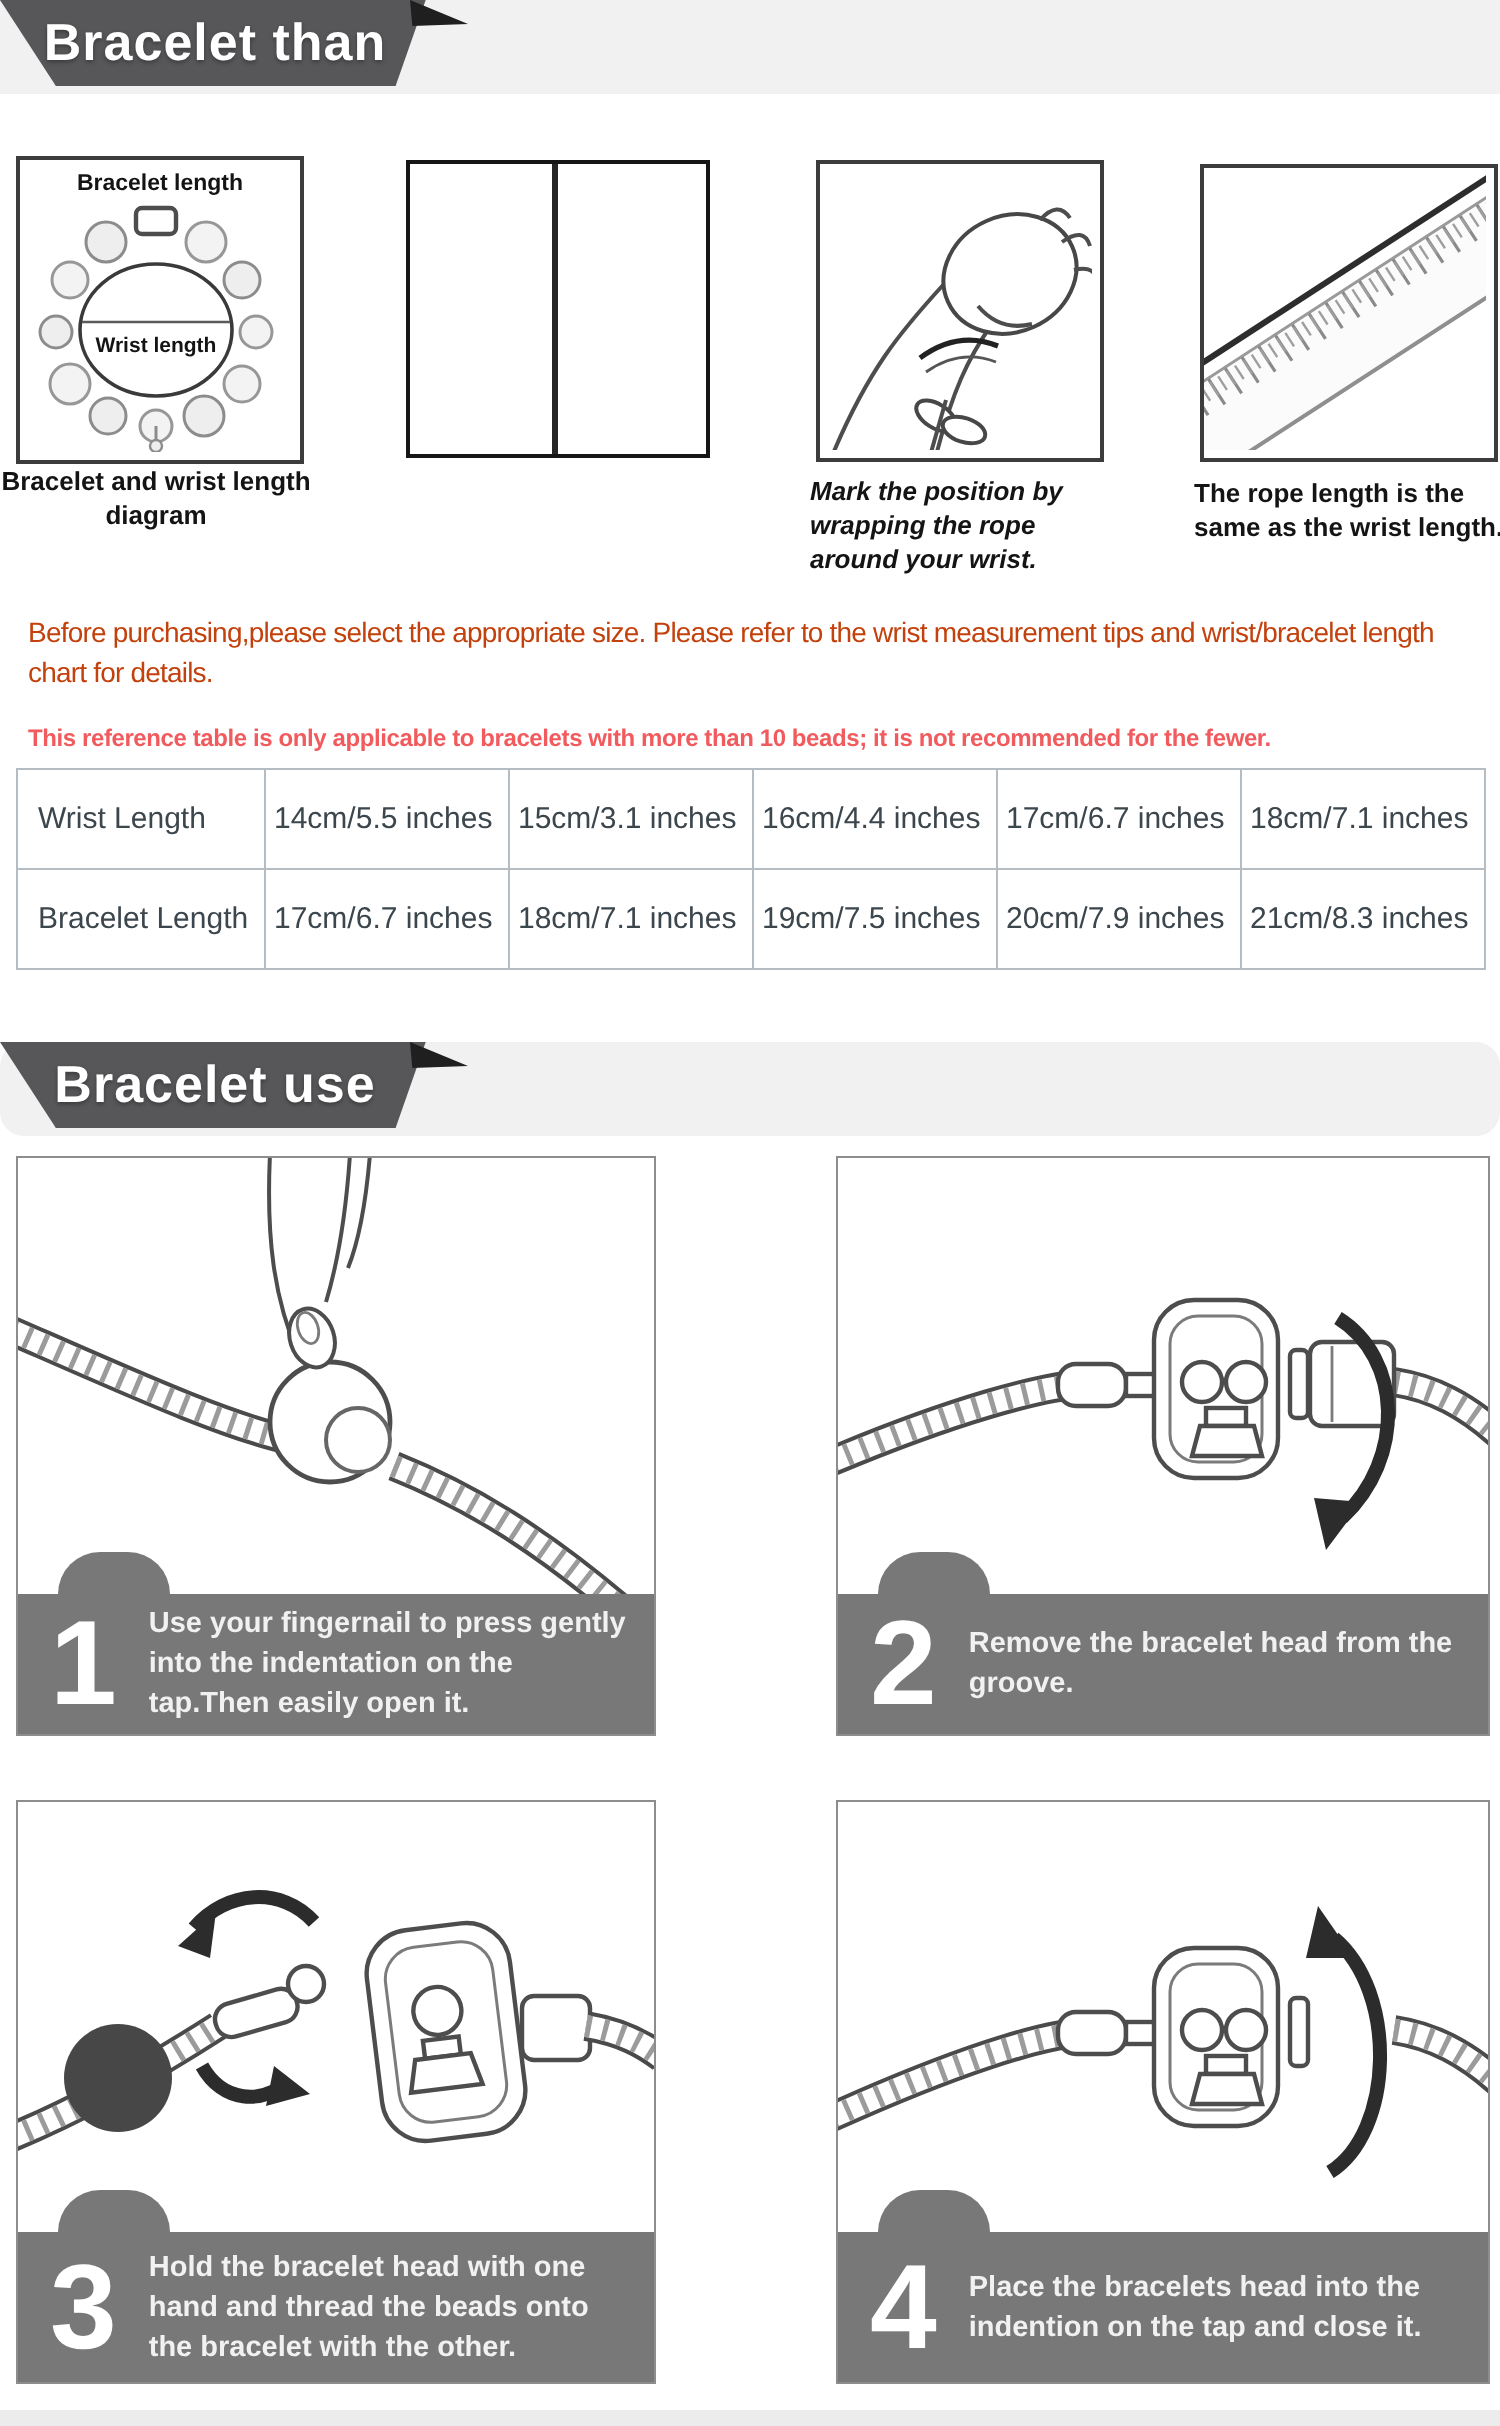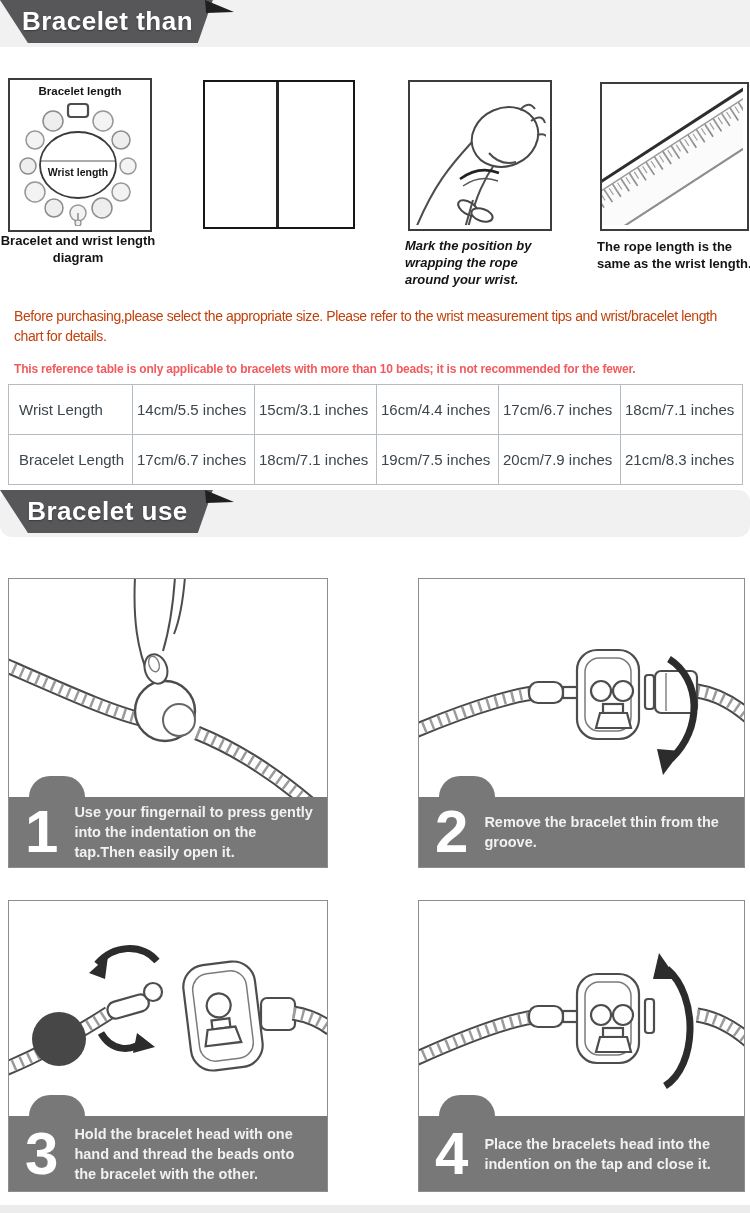--- a/index.html
+++ b/index.html
@@ -148,21 +148,21 @@
       <td class="rowlabel">Bracelet Length</td>
       <td class="val">17cm/6.7 inches</td>
       <td class="val">18cm/7.1 inches</td>
       <td class="val">19cm/7.5 inches</td>
       <td class="val">20cm/7.9 inches</td>
       <td class="val">21cm/8.3 inches</td>
     </tr>
   </tbody>
     </table>
 
-  <div class="band" style="top:490px;border-radius:12px;">
+  <div class="band" style="top:521px;border-radius:12px;">
     <div class="banner">
       <span class="banner-title">Bracelet use</span>
     </div>
     <div class="banner-fold"></div>
   </div>
 
   <div class="step-card" style="left:8px;top:578px;width:320px;height:290px;">
     <svg class="step-art" width="318" height="219" viewBox="0 0 318 219">
       <defs>
           <path id="s1a" d="M-4,86 C60,114 104,134 136,141"></path>
@@ -211,21 +211,21 @@
       <path d="M181,134 h27 l4,15 h-35 z" class="part" stroke-width="1.8"></path>
       <rect x="226" y="96" width="9" height="34" rx="3" class="part" stroke-width="1.6"></rect>
       <rect x="236" y="92" width="42" height="42" rx="6" class="part"></rect>
       <line x1="247" y1="94" x2="247" y2="132" stroke="#7b7b7b" stroke-width="1.4"></line>
       <path d="M250,80 C282,100 284,150 252,180" class="arrow"></path>
       <polygon points="262,172 244,196 238,170" class="arrow-h"></polygon>
     </svg>
     <div class="step-bar" style="height:70px;">
       <div class="step-bump"></div>
       <span class="step-num">2</span>
-      <p class="step-text">Remove the bracelet thin from the groove.</p>
+      <p class="step-text">Remove the bracelet head from the groove.</p>
     </div>
   </div>
 
   <div class="step-card" style="left:8px;top:900px;width:320px;height:292px;">
     <svg class="step-art" width="318" height="217" viewBox="0 0 318 217">
       <defs>
           <path id="s3a" d="M-4,168 C35,152 72,130 100,112"></path>
           <path id="s3b" d="M284,112 C302,115 313,121 322,128"></path>
         </defs>
       <use href="#s3a" class="tube-o"></use>

